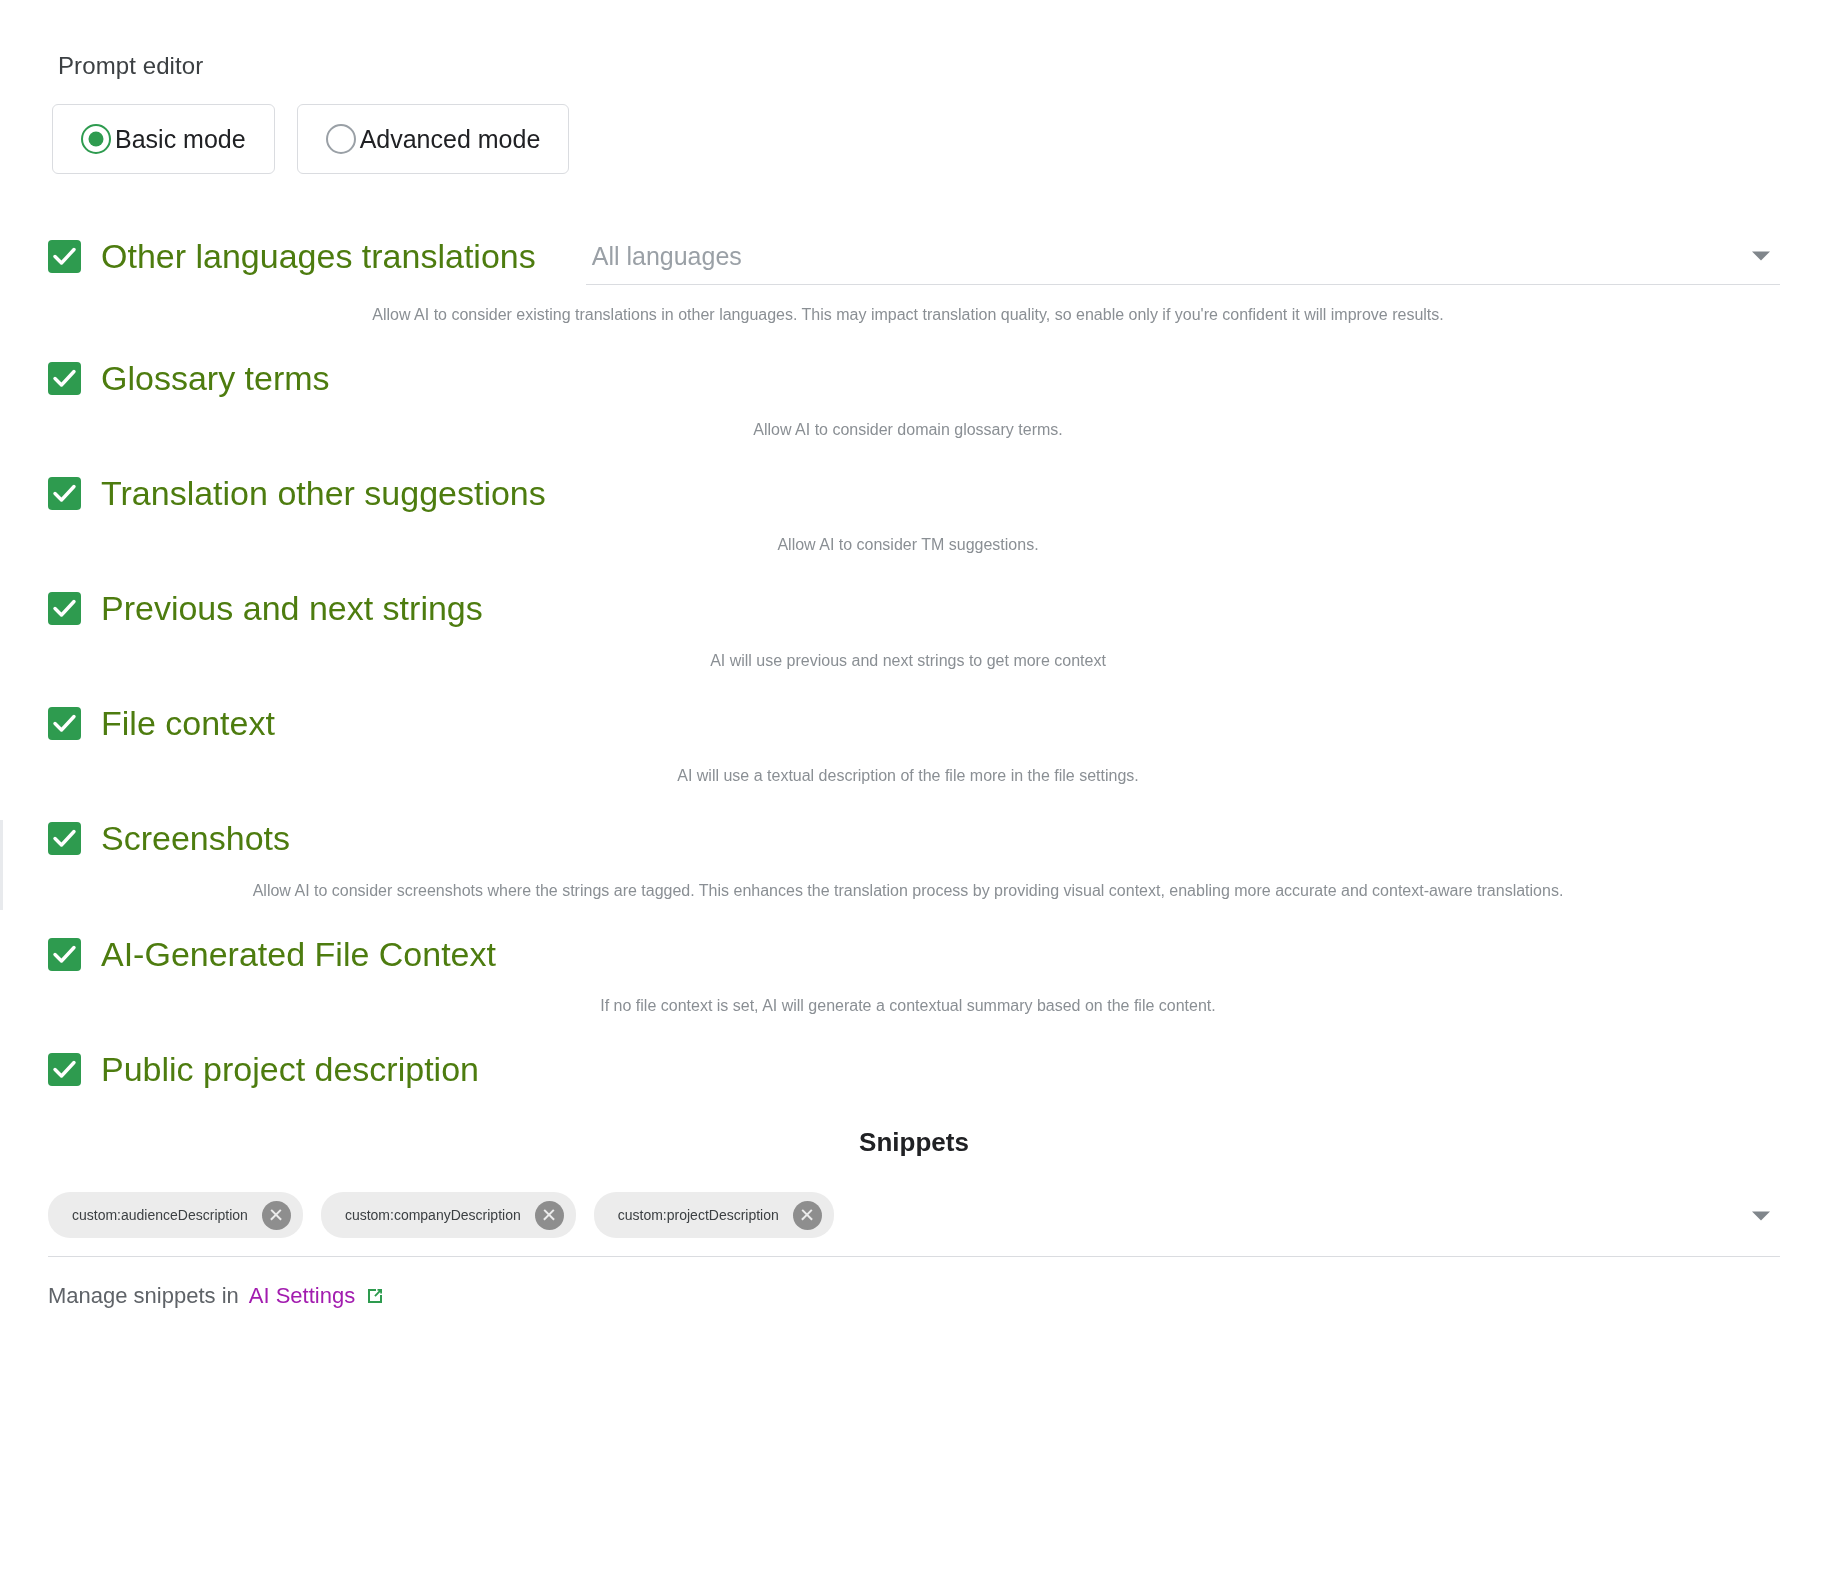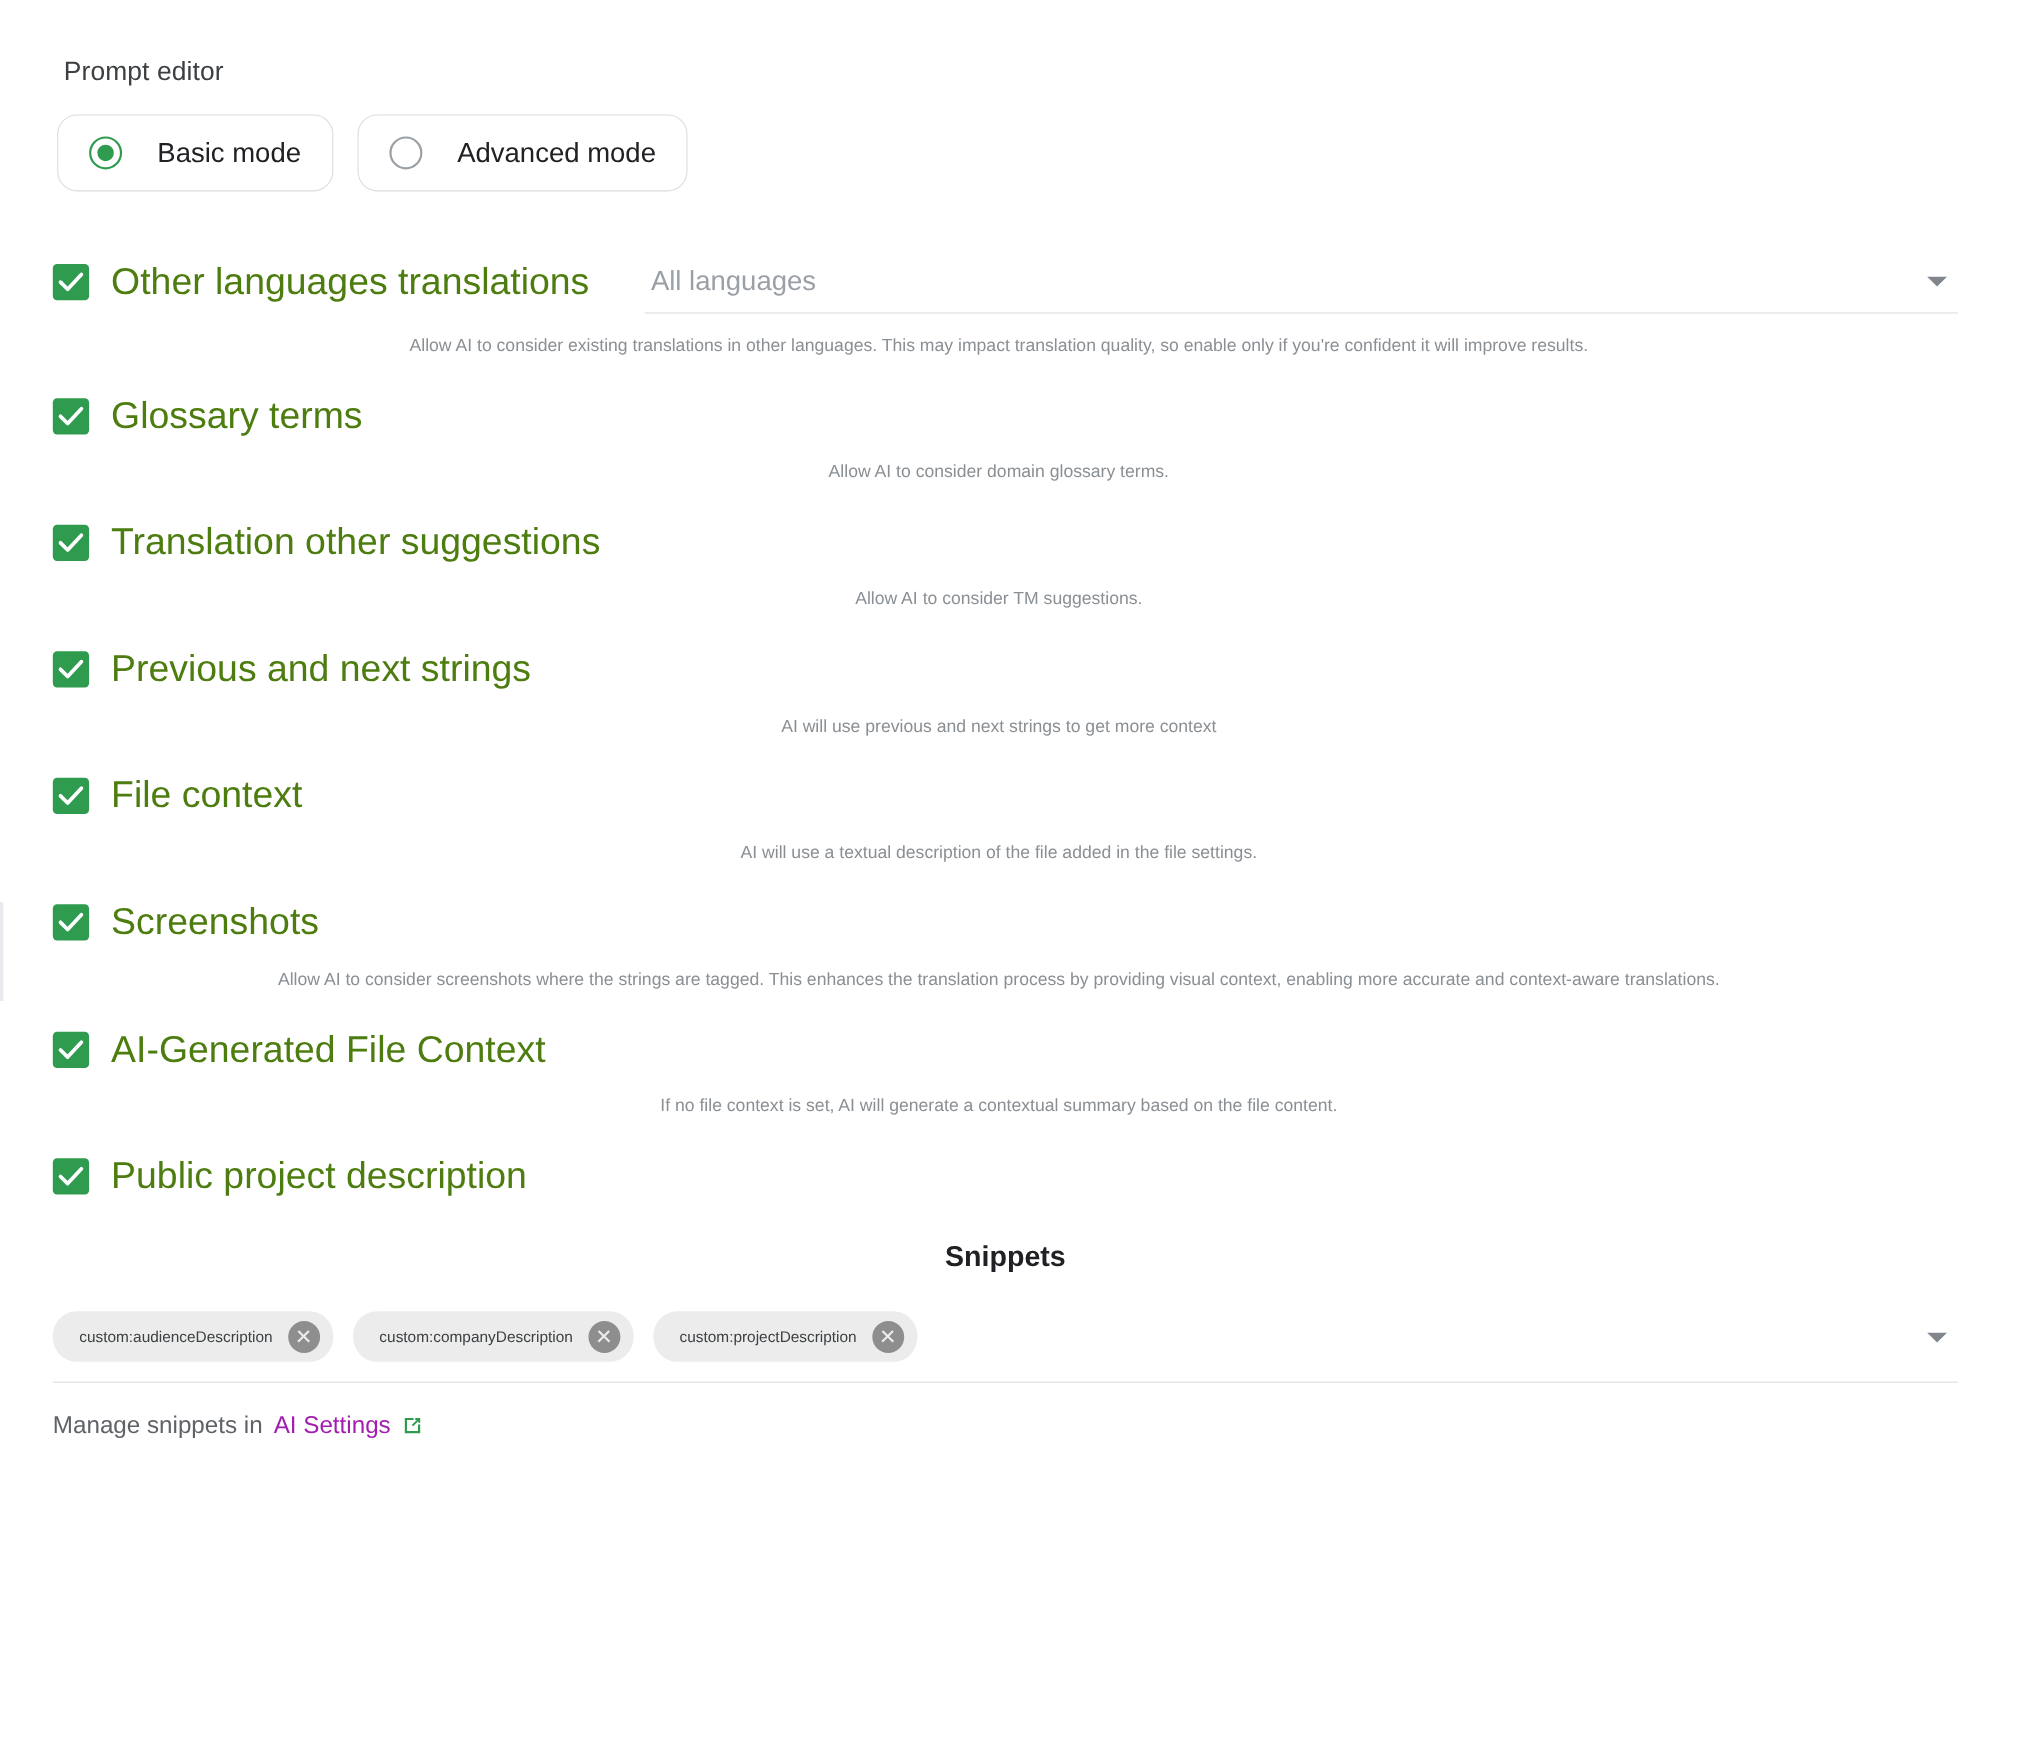--- a/index.html
+++ b/index.html
@@ -30,23 +30,23 @@
     letter-spacing: 0.1px;
   }
   .mode-row {
     display: flex;
     gap: 22px;
     margin: 24px 0 0 4px;
   }
   .mode-btn {
     display: flex;
     align-items: center;
-    gap: 32px;
+    gap: 4px;
     border: 1px solid #dadce0;
-    border-radius: 18px;
+    border-radius: 6px;
     height: 70px;
     padding: 0 28px;
     background: #fff;
     cursor: pointer;
     box-sizing: border-box;
   }
   .mode-btn .label {
     font-size: 25px;
     color: #202124;
     white-space: nowrap;
@@ -299,21 +299,21 @@
 
     <div class="option">
       <div class="opt-head">
         <span class="checkbox">
           <svg width="25" height="23" viewBox="0 0 25 23">
               <path d="M3 11.5 L9.5 18 L22 4.5" stroke="#ffffff" stroke-width="3.4" fill="none" stroke-linecap="round" stroke-linejoin="round"></path>
             </svg>
         </span>
         <span class="opt-title">File context</span>
       </div>
-      <div class="opt-desc">AI will use a textual description of the file added in the file settings.</div>
+      <div class="opt-desc">AI will use a textual description of the file more in the file settings.</div>
     </div>
 
     <div class="option">
       <div class="opt-head">
         <span class="checkbox">
           <svg width="25" height="23" viewBox="0 0 25 23">
               <path d="M3 11.5 L9.5 18 L22 4.5" stroke="#ffffff" stroke-width="3.4" fill="none" stroke-linecap="round" stroke-linejoin="round"></path>
             </svg>
         </span>
         <span class="opt-title">Screenshots</span>

